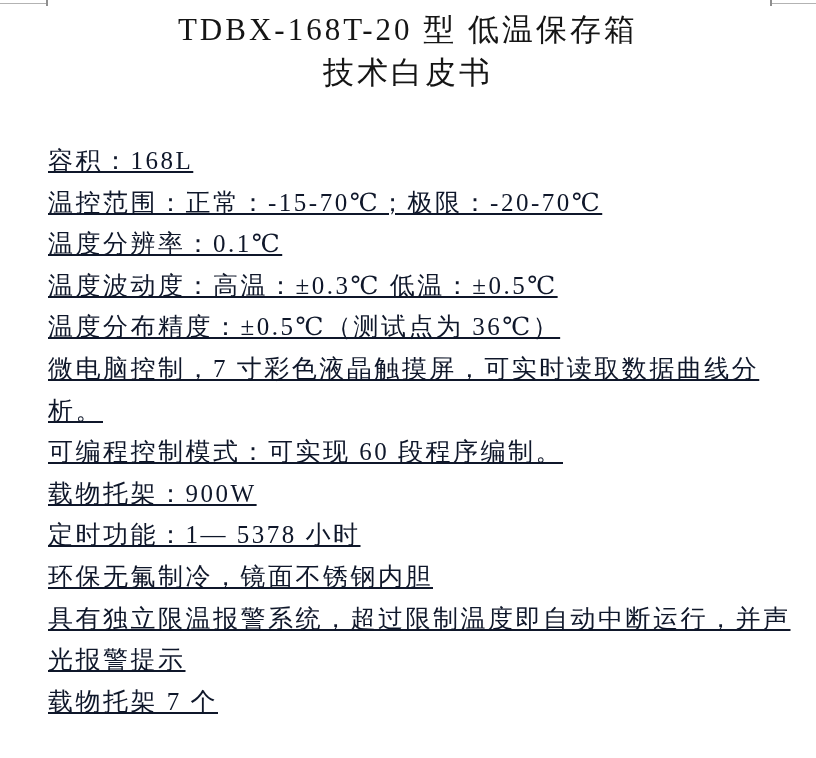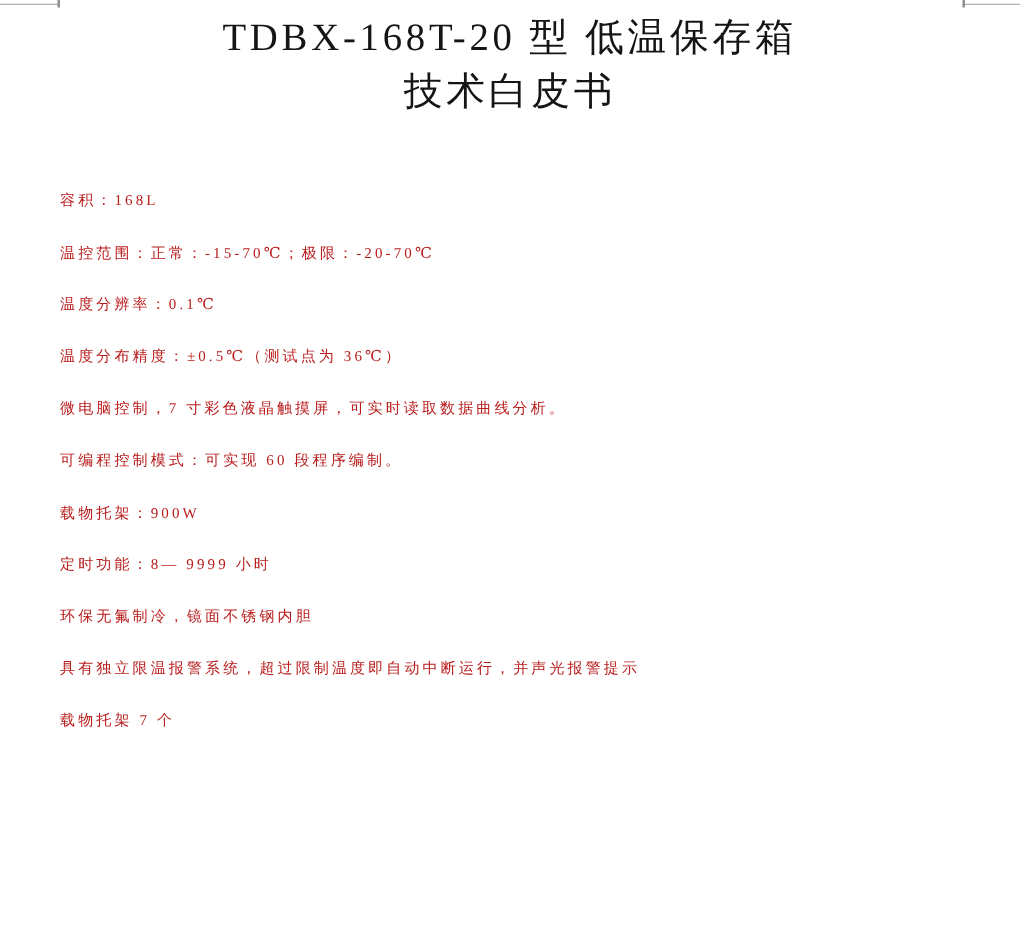--- a/index.html
+++ b/index.html
@@ -52,25 +52,26 @@
     white-space: pre;
   }
 
   .content {
     position: absolute;
     top: 140px;
     left: 48px;
     right: 24px;
   }
   .spec-line {
-    font-size: 12px;
+    font-size: 25px;
     line-height: 41.6px;
     letter-spacing: 2.5px;
-    color: #b91c1c;
+    color: #0f172a;
     white-space: pre-wrap;
+    text-decoration: underline;
   }
 </style>
 </head>
 <body>
 
 <div class="page">
 
   <div class="mark-line left"></div>
   <div class="mark-tick left"></div>
   <div class="mark-line right"></div>
@@ -78,23 +79,24 @@
 
   <div class="title-block">
     <div class="title-line">TDBX-168T-20 型 低温保存箱</div>
     <div class="title-line">技术白皮书</div>
   </div>
 
   <div class="content">
     <p class="spec-line">容积：168L</p>
     <p class="spec-line">温控范围：正常：-15-70℃；极限：-20-70℃</p>
     <p class="spec-line">温度分辨率：0.1℃</p>
+    <p class="spec-line">温度波动度：高温：±0.3℃ 低温：±0.5℃</p>
     <p class="spec-line">温度分布精度：±0.5℃（测试点为 36℃）</p>
     <p class="spec-line">微电脑控制，7 寸彩色液晶触摸屏，可实时读取数据曲线分析。</p>
     <p class="spec-line">可编程控制模式：可实现 60 段程序编制。</p>
     <p class="spec-line">载物托架：900W</p>
-    <p class="spec-line">定时功能：8— 9999 小时</p>
+    <p class="spec-line">定时功能：1— 5378 小时</p>
     <p class="spec-line">环保无氟制冷，镜面不锈钢内胆</p>
     <p class="spec-line">具有独立限温报警系统，超过限制温度即自动中断运行，并声光报警提示</p>
     <p class="spec-line">载物托架 7 个</p>
   </div>
 
 </div>
 
 </body></html>

